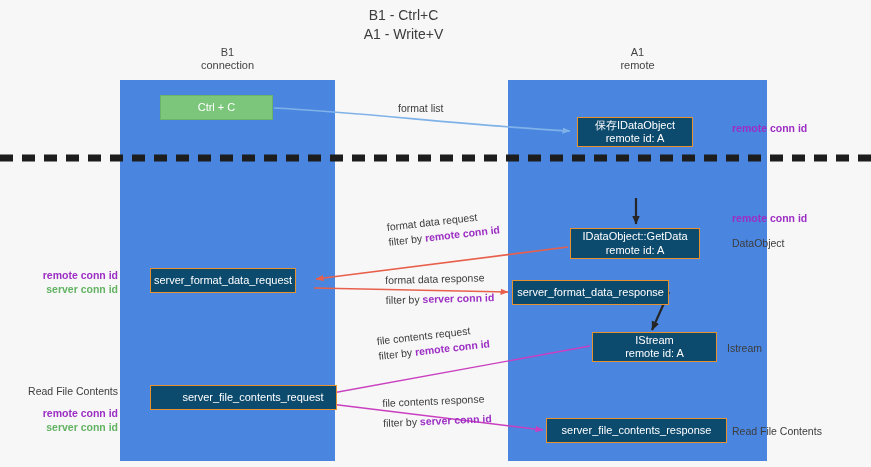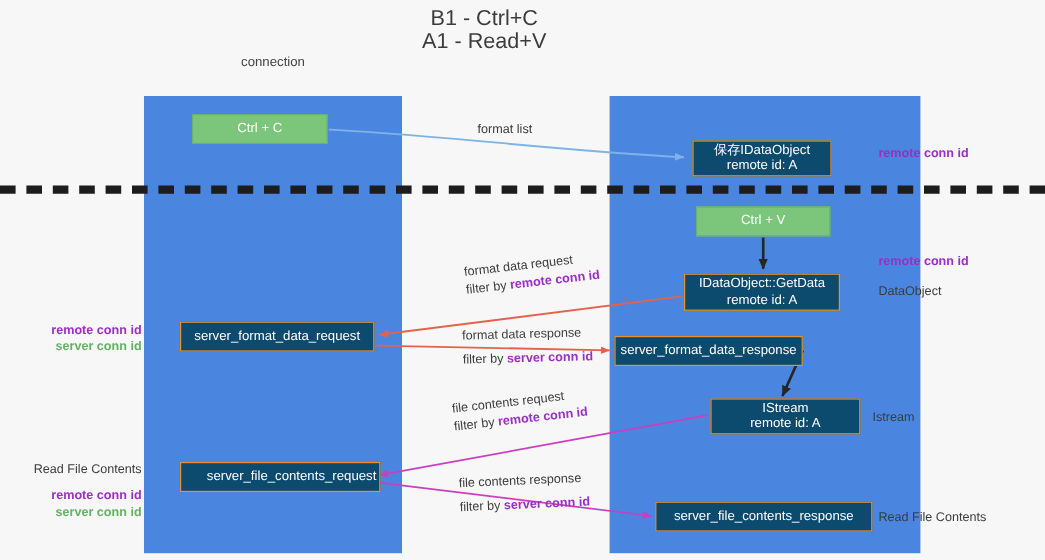--- a/index.html
+++ b/index.html
@@ -12,21 +12,21 @@
   #stage{position:absolute;left:0;top:0;width:871px;height:467px;}
 
   
   .lane{position:absolute;background:#4a86e0;}
   #lane-b1{left:120px;top:80px;width:215px;height:381px;}
   #lane-a1{left:508px;top:80px;width:259px;height:381px;}
 
   
   .title{
     position:absolute;left:0;top:6px;width:807px;
-    text-align:center;font-size:18px;color:#3c3c3c;line-height:19px;
+    text-align:center;font-size:14px;color:#3c3c3c;line-height:19px;
   }
   .lane-head{
     position:absolute;text-align:center;font-size:11px;color:#444;
     line-height:13px;
   }
   #head-b1{left:150px;top:46px;width:155px;}
   #head-a1{left:555px;top:46px;width:165px;}
 
   
   .node{
@@ -34,24 +34,24 @@
     display:flex;align-items:center;justify-content:center;
     text-align:center;color:#fff;font-size:11px;line-height:13.5px;
   }
   .n-orange{background:#0c4a6e;border:1px solid #e8922f;}
   .n-green{background:#7bc67b;border:1px solid #6ab36a;}
 
   #n-ctrlc{left:160px;top:95px;width:113px;height:25px;}
   #n-idataobject{left:577px;top:117px;width:116px;height:30px;}
   #n-ctrlv{left:580px;top:172px;width:112px;height:25px;}
   #n-getdata{left:570px;top:228px;width:130px;height:31px;}
-  #n-fmt-req{left:150px;top:268px;width:162px;height:25px;}
+  #n-fmt-req{left:150px;top:268px;width:146px;height:25px;}
   #n-fmt-res{left:512px;top:280px;width:157px;height:25px;}
   #n-istream{left:592px;top:332px;width:125px;height:30px;}
-  #n-file-req{left:150px;top:385px;width:167px;height:25px;padding-left:19px;}
+  #n-file-req{left:150px;top:385px;width:187px;height:25px;padding-left:19px;}
   #n-file-res{left:546px;top:418px;width:181px;height:25px;}
 
   
   .side{position:absolute;font-size:10.5px;line-height:14px;}
   .purple{color:#9c2ec4;font-weight:bold;}
   .green-t{color:#63b363;font-weight:bold;}
   .plain{color:#3c3c3c;}
 
   #s-remote1{left:732px;top:121px;}
   #s-remote2{left:732px;top:211px;}
@@ -72,25 +72,30 @@
   svg.ovl{position:absolute;left:0;top:0;width:871px;height:467px;
           pointer-events:none;overflow:visible;}
 </style>
 </head>
 <body>
 
 <div id="stage">
 
   <div class="title" id="diagram-title">
     <div>B1 - Ctrl+C</div>
-    <div>A1 - Read+V</div>
+    <div>A1 - Write+V</div>
   </div>
 
   <div class="lane-head" id="head-b1">
+    <div>B1</div>
     <div>connection</div>
+  </div>
+  <div class="lane-head" id="head-a1">
+    <div>A1</div>
+    <div>remote</div>
   </div>
 
   <div class="lane" id="lane-b1"></div>
   <div class="lane" id="lane-a1"></div>
 
   <svg class="ovl">
     <defs>
       <marker id="ah-blue" markerWidth="9" markerHeight="9" refX="7.5" refY="3.2" orient="auto" markerUnits="userSpaceOnUse">
         <path d="M0,0 L8,3.2 L0,6.4 z" fill="#7fb2e8"></path>
       </marker>
@@ -126,23 +131,20 @@
     <span>Ctrl + C</span>
   </div>
 
   <div class="node n-orange" id="n-idataobject">
     <div>
       <div>保存IDataObject</div>
       <div>remote id: A</div>
     </div>
   </div>
 
-  <div class="node n-green" id="n-ctrlv">
-    <span>Ctrl + V</span>
-  </div>
 
   <div class="node n-orange" id="n-getdata">
     <div>
       <div>IDataObject::GetData</div>
       <div>remote id: A</div>
     </div>
   </div>
 
   <div class="node n-orange" id="n-fmt-req">
     <span>server_format_data_request</span>

